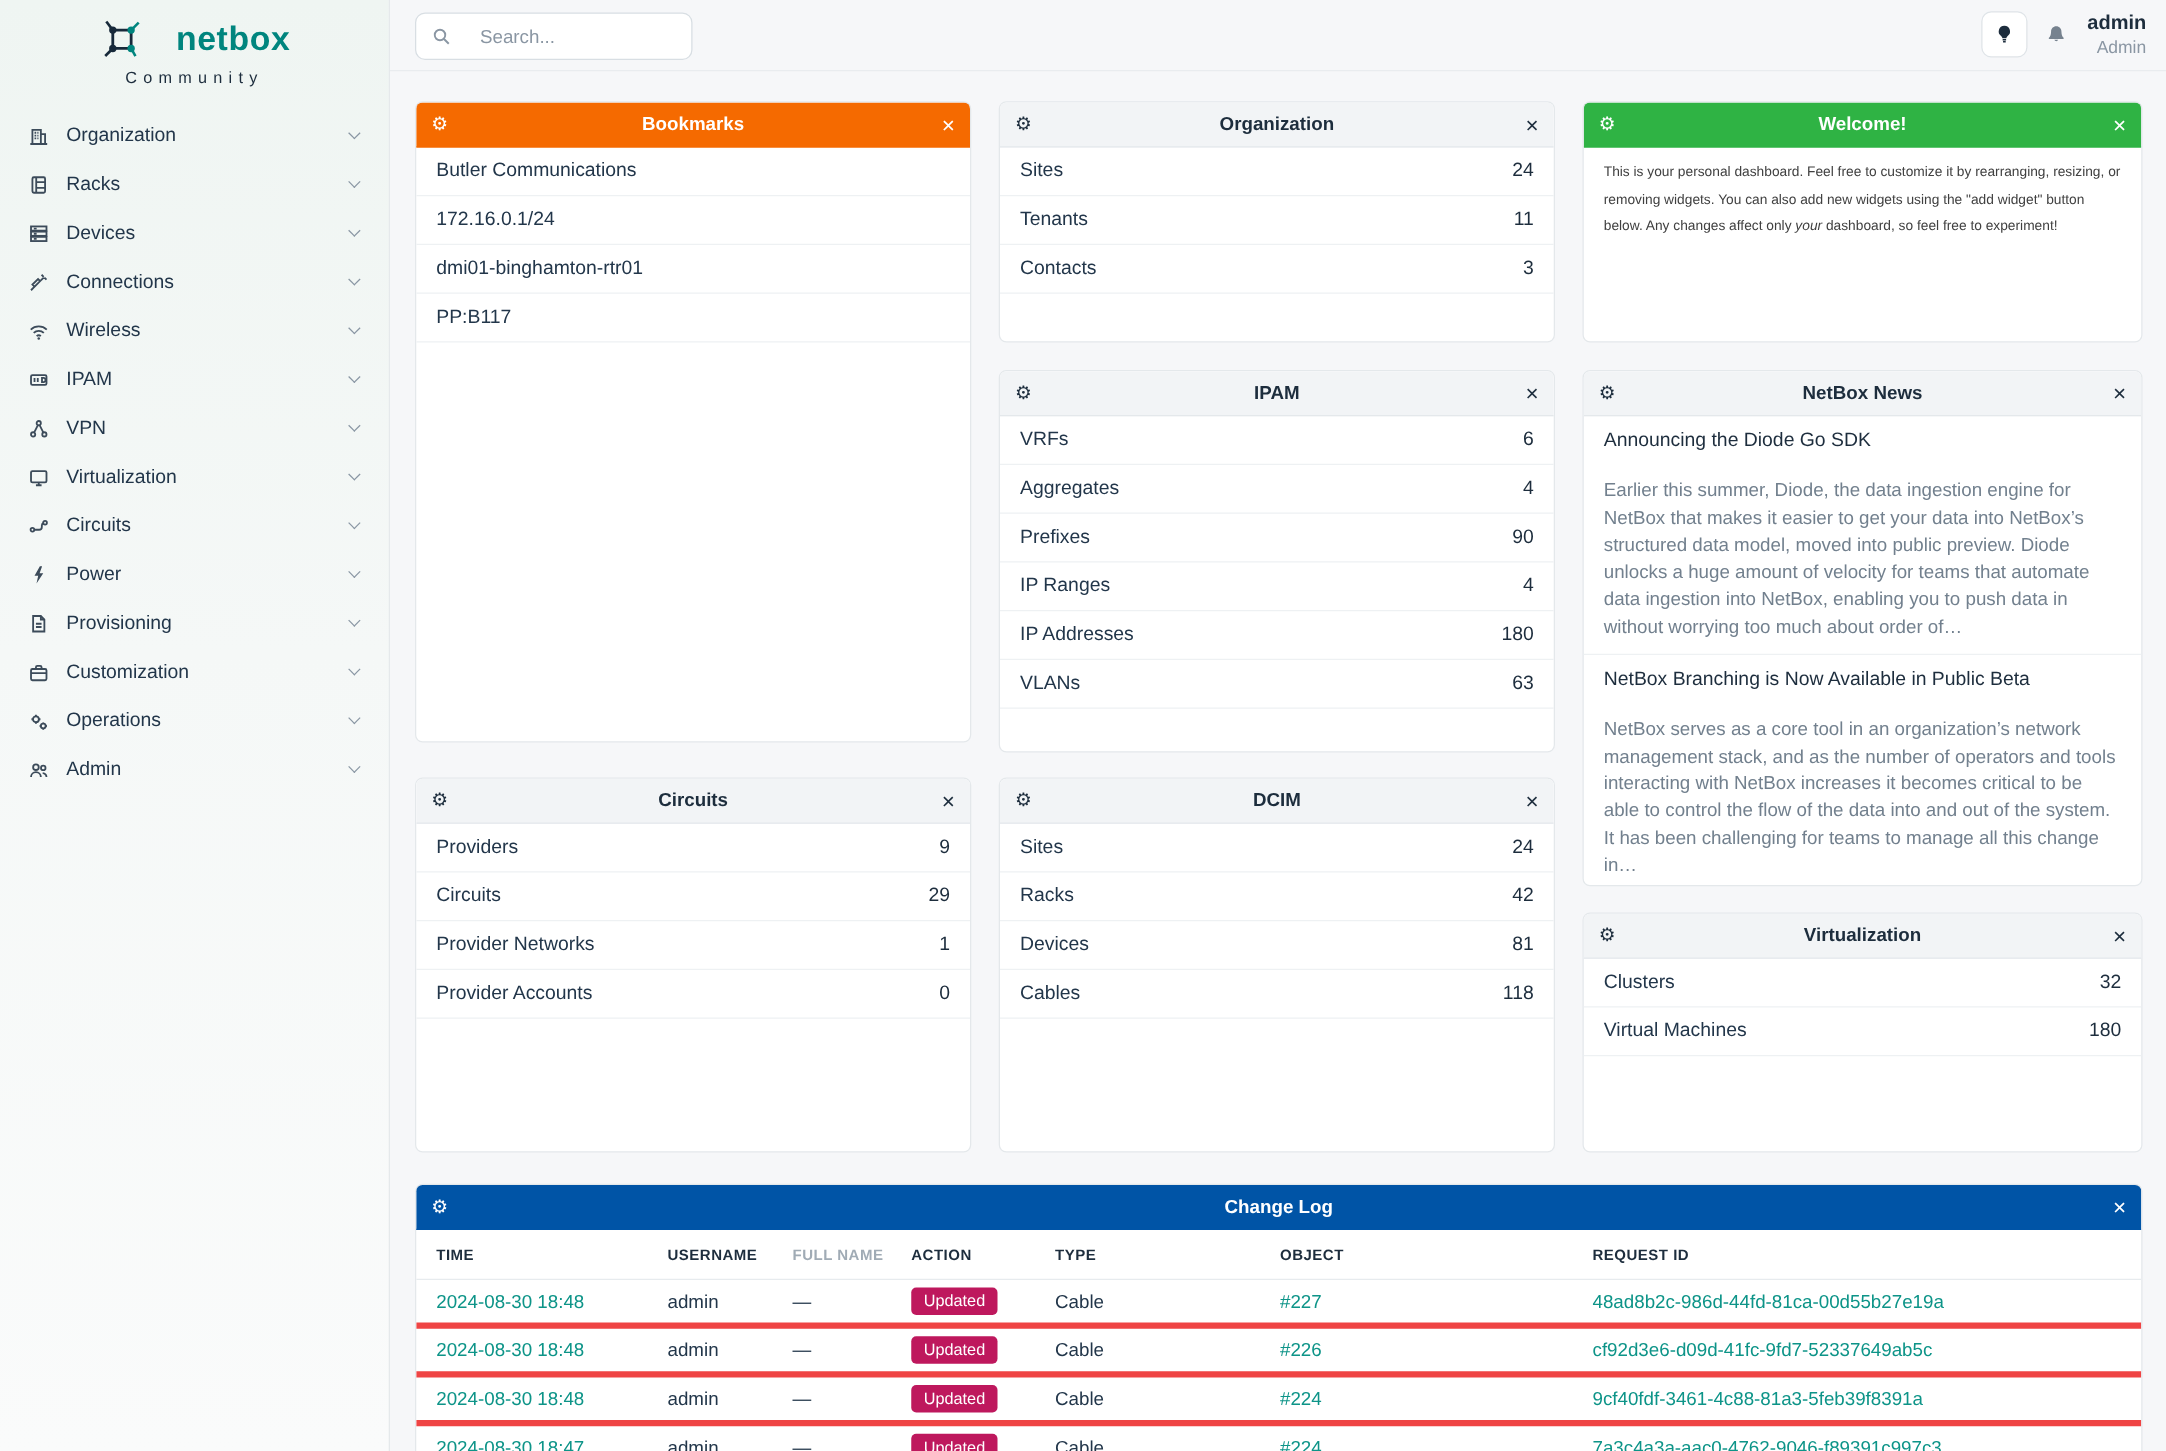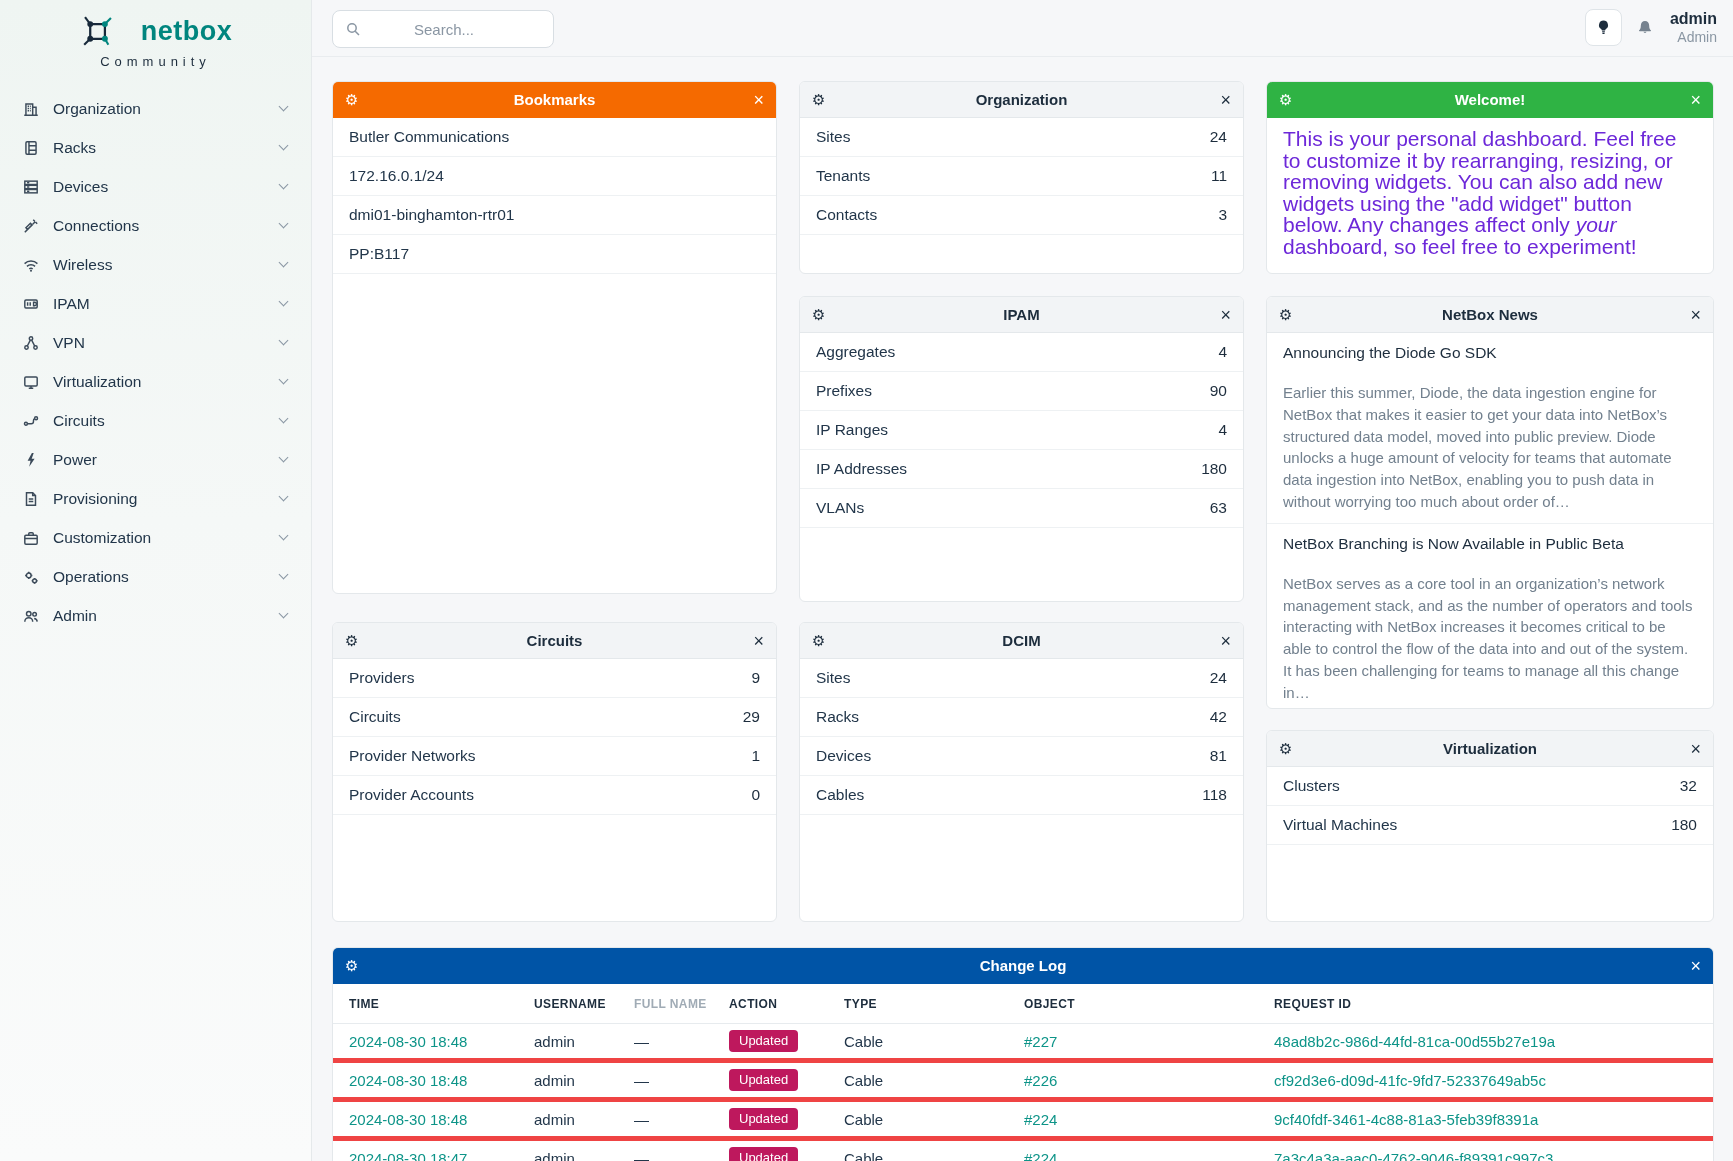--- a/index.html
+++ b/index.html
@@ -19,22 +19,22 @@
   .nav-item svg { flex:0 0 18px; }
   .nav-label { margin-left:13px; font-size:15.5px; color:#22364a; flex:1; }
   .chev { width:7px; height:7px; border-right:1.5px solid #8996a3; border-bottom:1.5px solid #8996a3;
     transform:rotate(45deg); margin-top:-4px; }
 
   
   .main { position:absolute; left:312px; top:0; right:0; bottom:0; }
   .topbar { position:absolute; left:0; top:0; right:0; height:57px; border-bottom:1px solid #e9ecef; }
   .search { position:absolute; left:20px; top:10px; width:222px; height:38px; background:#fff;
     border:1px solid #d8dee3; border-radius:8px; display:flex; align-items:center; padding:0 12px; }
-  .search input { border:none; outline:none; background:transparent; margin-left:3px;
-    font-size:15px; color:#3c4b5a; width:160px; font-family:inherit;text-align:center; }
+  .search input { border:none; outline:none; background:transparent; margin-left:23px;
+    font-size:15px; color:#3c4b5a; width:160px; font-family:inherit; }
   .search input::placeholder { color:#8a96a3; }
   .user-area { position:absolute; right:16px; top:9px; display:flex; align-items:center; }
   .icon-btn { width:37px; height:37px; background:#fff; border:1px solid #dfe4e8; border-radius:8px;
     display:flex; align-items:center; justify-content:center; cursor:pointer; }
   .bell-wrap { margin-left:14px; cursor:pointer; display:flex; align-items:center; }
   .user-text { margin-left:16px; text-align:right; line-height:1.15; }
   .user-name { font-size:16px; font-weight:bold; color:#1d2d3d; }
   .user-role { font-size:14px; color:#8a96a3; }
 
   
@@ -50,21 +50,21 @@
   .hdr-orange .w-title,.hdr-green .w-title,.hdr-blue .w-title,
   .hdr-orange .w-gear,.hdr-green .w-gear,.hdr-blue .w-gear,
   .hdr-orange .w-close,.hdr-green .w-close,.hdr-blue .w-close { color:#fff; }
 
   .stat-row { height:39px; display:flex; align-items:center; justify-content:space-between;
     padding:0 16px; border-bottom:1px solid #eef1f3; font-size:15.5px; color:#22364a; cursor:pointer; }
   .stat-val { color:#1d2d3d; }
   .bm-row { height:39px; display:flex; align-items:center; padding:0 16px;
     border-bottom:1px solid #eef1f3; font-size:15.5px; color:#22364a; cursor:pointer; }
 
-  .welcome-body { padding:10px 16px; font-size:21px; line-height:21.5px; color:#6d28d9; }
+  .welcome-body { padding:10px 16px; font-size:11px; line-height:21.5px; color:#404040; }
 
   .news-article { padding:9px 16px 10px 16px; border-bottom:1px solid #eef1f3; }
   .news-article:last-child { border-bottom:none; }
   .news-title { font-size:15.5px; font-weight:500; color:#1d2d3d; cursor:pointer; line-height:22px; }
   .news-body { font-size:15px; color:#72808e; line-height:21.8px; margin-top:18px; }
 
   
   .cl-grid { display:grid; grid-template-columns:185px 100px 95px 115px 180px 250px 1fr;
     align-items:center; padding:0 16px; }
   .cl-header { height:40px; border-bottom:1px solid #e7ebee; }
@@ -329,20 +329,24 @@
     <div class="welcome-body"><span>This is your personal dashboard. Feel free to customize it by rearranging, resizing, or removing widgets. You can also add new widgets using the "add widget" button below. Any changes affect only </span><i>your</i><span> dashboard, so feel free to experiment!</span></div>
   </div>
 
   <div class="widget" style="left:487px; top:296px; width:445px; height:306px;">
     <div class="w-head">
       <span class="w-gear">⚙</span>
       <span class="w-title">IPAM</span>
       <span class="w-close">×</span>
     </div>
     <div class="stat-row">
+      <span>VRFs</span>
+      <span class="stat-val">6</span>
+    </div>
+    <div class="stat-row">
       <span>Aggregates</span>
       <span class="stat-val">4</span>
     </div>
     <div class="stat-row">
       <span>Prefixes</span>
       <span class="stat-val">90</span>
     </div>
     <div class="stat-row">
       <span>IP Ranges</span>
       <span class="stat-val">4</span>

